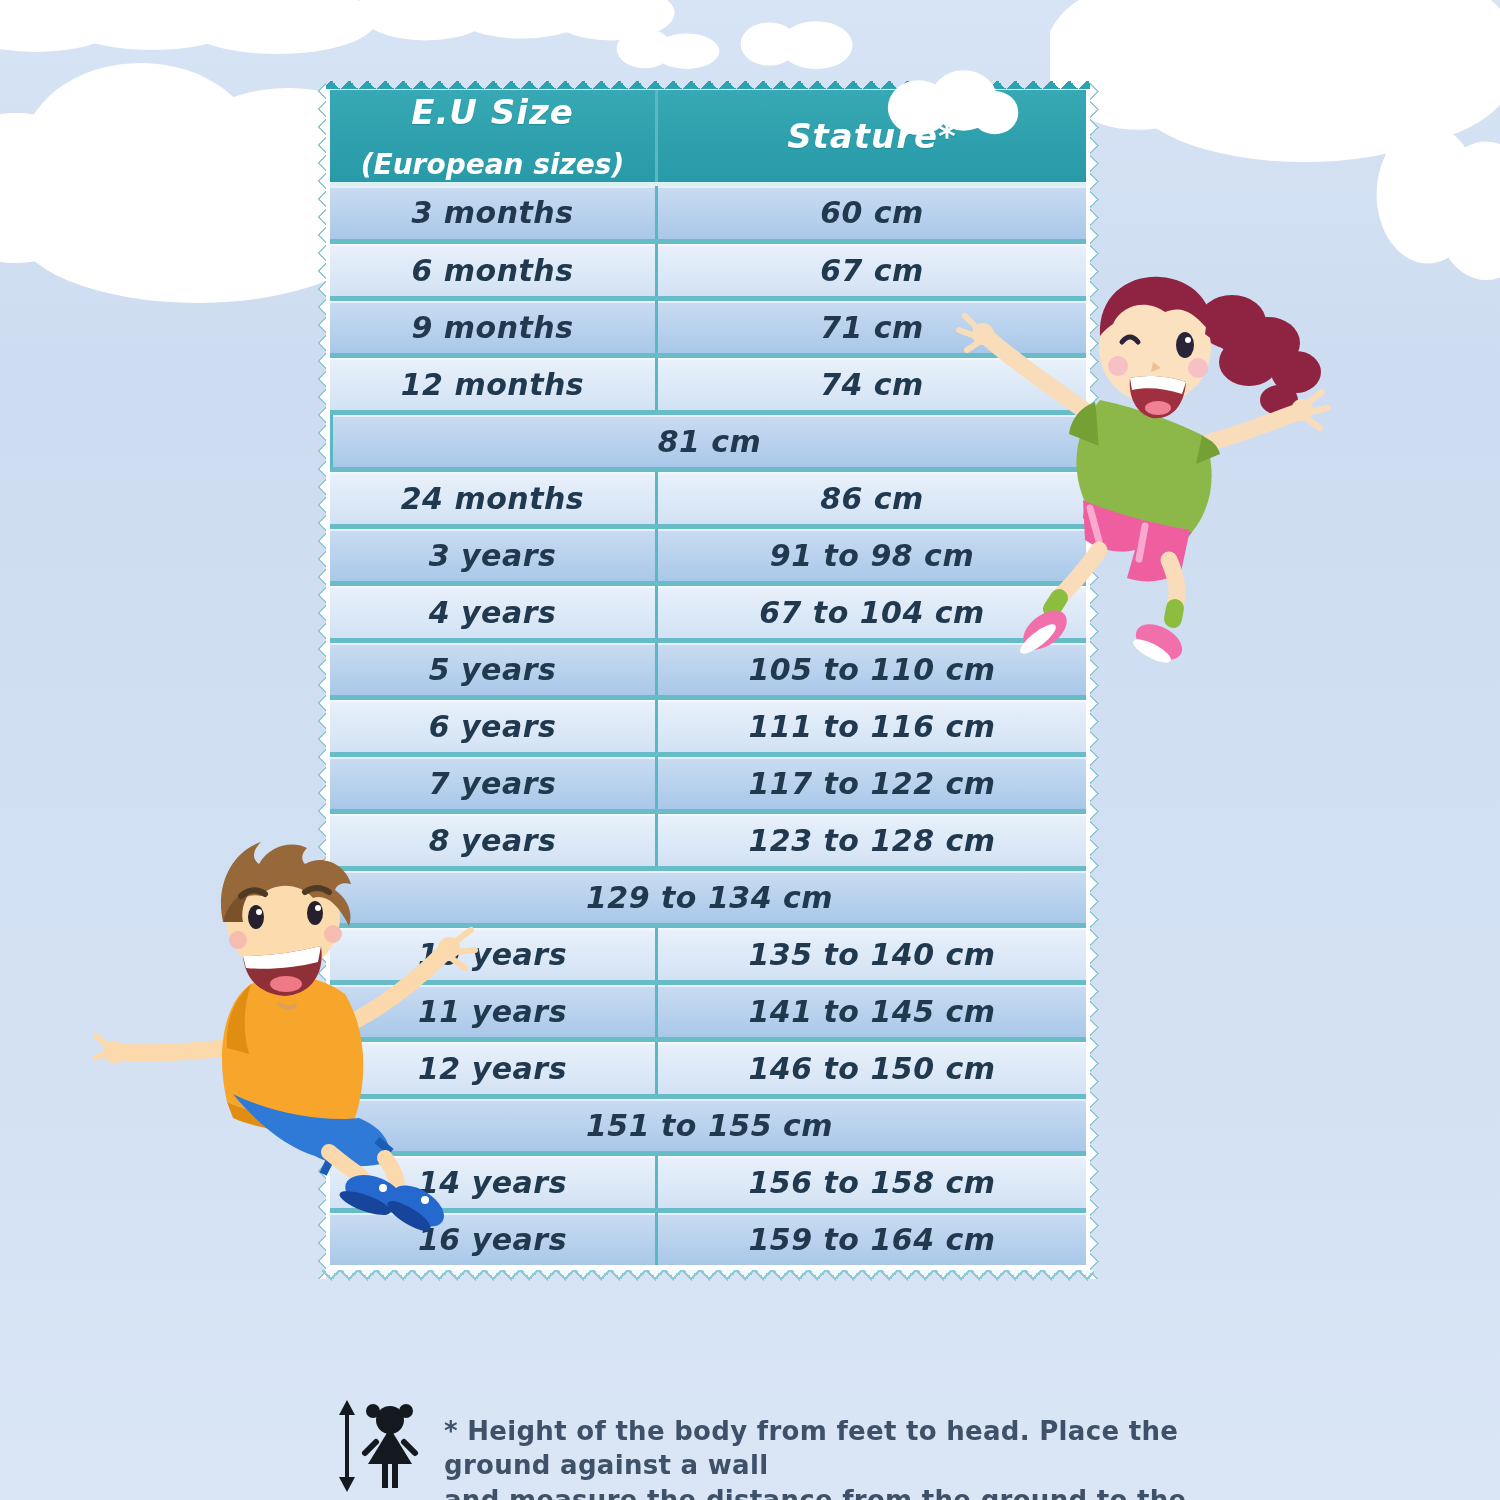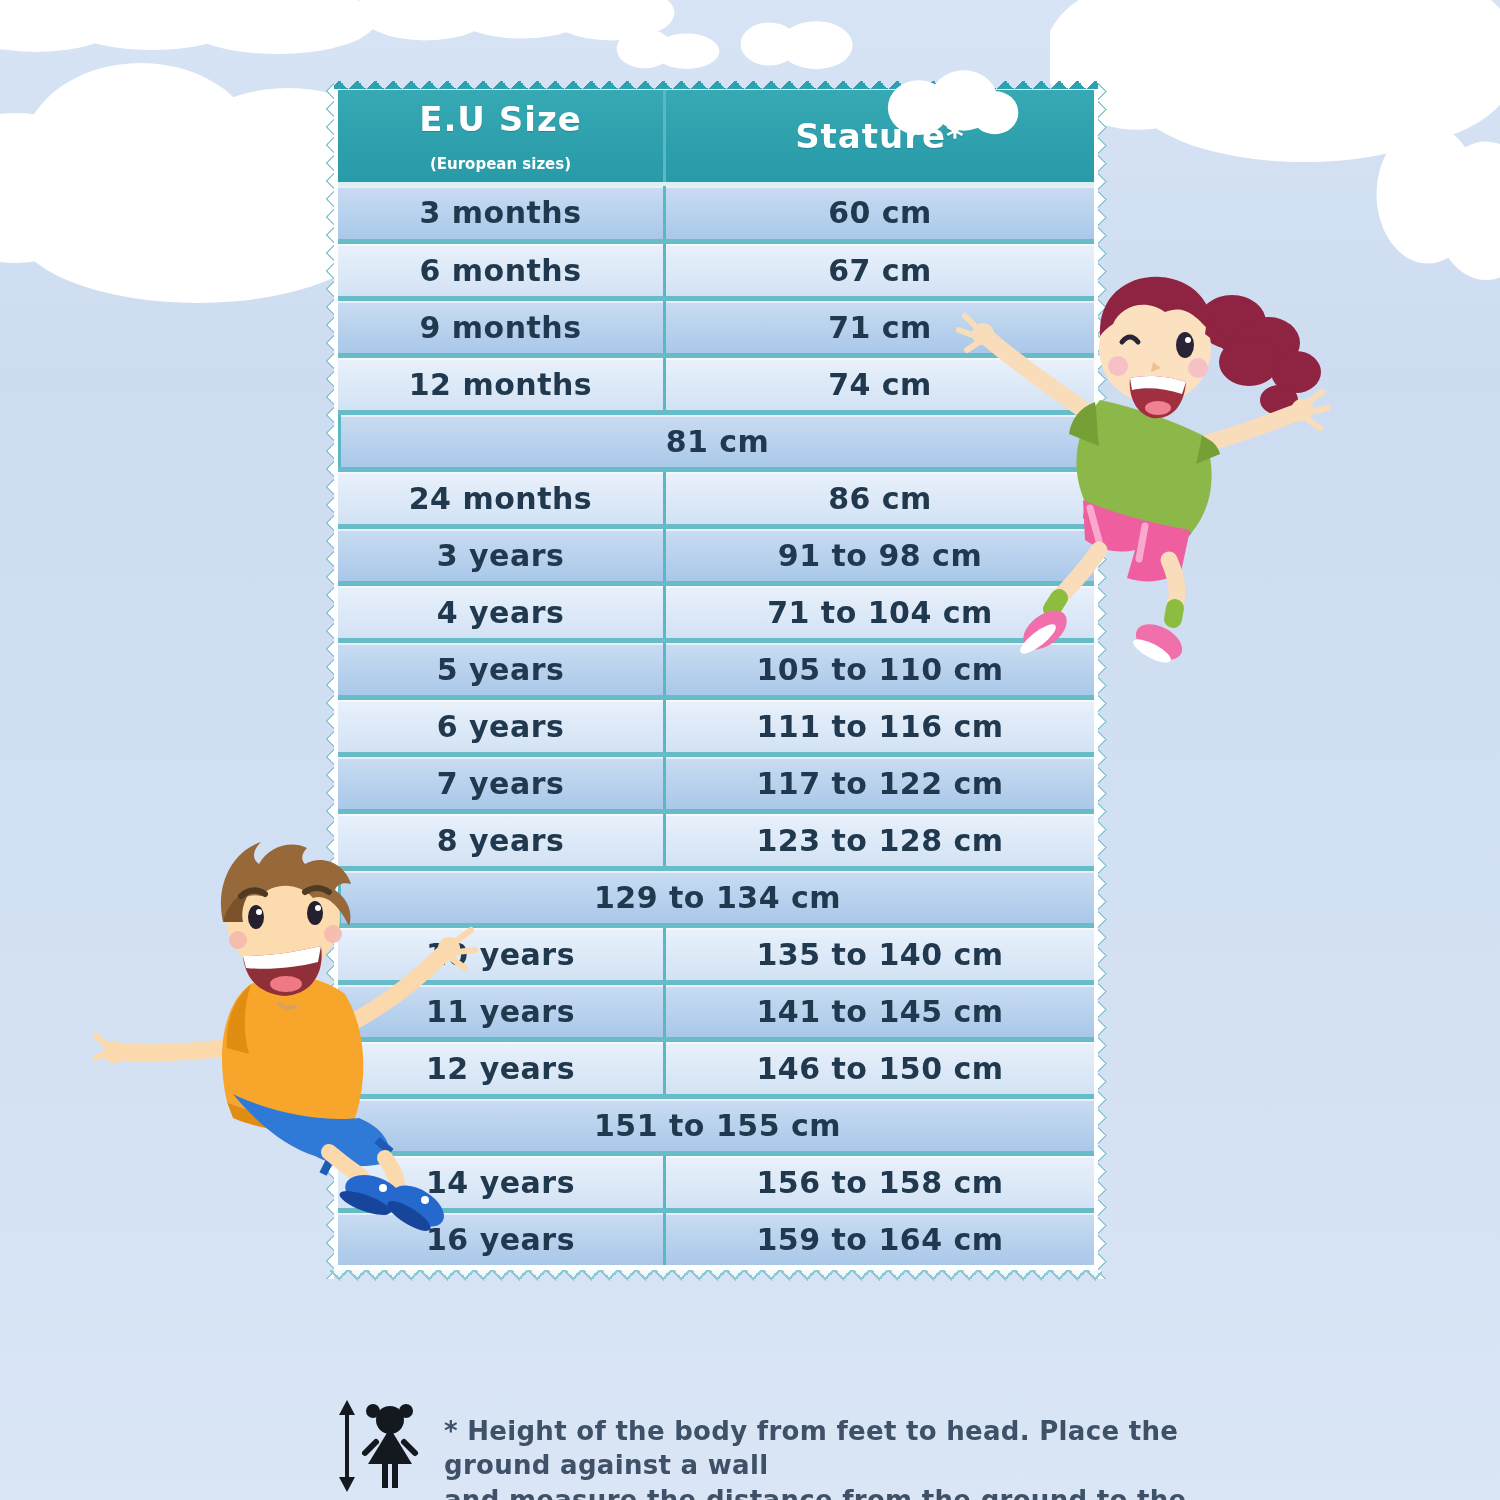--- a/index.html
+++ b/index.html
@@ -6,21 +6,21 @@
   html,body { width:1500px; height:1500px; overflow:hidden; }
   body {
     position:relative;
     font-family:"DejaVu Sans", sans-serif;
     background:linear-gradient(180deg,#d7e4f5 0%,#cddcf0 25%,#d3e1f3 70%,#dae6f6 100%);
   }
   .cloud { position:absolute; z-index:1; }
   .cloud.over-table { z-index:3; }
 
   
-  .table-wrap { position:absolute; left:334px; top:90px; width:764px; z-index:2; }
+  .table-wrap { position:absolute; left:326px; top:90px; width:764px; z-index:2;font-style:italic; }
   .zz { position:absolute; }
   .zz-top { left:-4px; right:-4px; top:-10px; height:10px;
     background:
       conic-gradient(from 135deg at 50% 0,#2ba2af 0 90deg,transparent 0) 0 0/18px 9px repeat-x,
       conic-gradient(from 135deg at 50% 0,#ffffff 0 90deg,transparent 0) 0 3px/18px 9px repeat-x;
   }
   .zz-bottom { left:-4px; right:-4px; bottom:-11px; height:11px;
     background:
       conic-gradient(from -45deg at 50% 100%,#f2f8fb 0 90deg,transparent 0) 0 -2px/18px 9px repeat-x,
       conic-gradient(from -45deg at 50% 100%,#8fc9d4 0 90deg,transparent 0) 0 0/18px 11px repeat-x;
@@ -36,21 +36,21 @@
       conic-gradient(from 225deg at 100% 50%,#8fc9d4 0 90deg,transparent 0) 0 0/9px 18px repeat-y;
   }
   .tbl { border-left:4px solid #fff; border-right:4px solid #fff; border-bottom:5px solid #fff; }
   .thead { display:flex; height:92px;
     background:linear-gradient(180deg,#36a9b4,#289aa8); color:#fff; }
   .cell { display:flex; flex-direction:column; align-items:center; justify-content:center; text-align:center; }
   .c1 { width:325px; }
   .c2 { flex:1; border-left:3px solid #58b9c5; }
   .h1 { font-size:34px; font-weight:bold; letter-spacing:1px;
         text-shadow:0 1px 1px rgba(0,60,70,.25); }
-  .h2 { font-size:15px; font-weight:bold; margin-top:16px; }
+  .h2 { font-size:28px; font-weight:bold; margin-top:16px; }
   .row { display:flex; height:57px; border-top:5px solid #68bcc8;
          box-shadow:inset 0 2px 0 rgba(255,255,255,.55); }
   .tbody .row:first-child { border-top:4px solid #dcf0f2; }
   .tbody .row:nth-child(odd)  { background:linear-gradient(180deg,#cadcf2,#a9c8e9); }
   .tbody .row:nth-child(even) { background:linear-gradient(180deg,#e9f1fb,#d2e2f4); }
   .row .cell { font-size:30px; font-weight:bold; color:#21394f; letter-spacing:.5px; }
 
   
   .footnote { position:absolute; left:334px; top:1400px; width:900px;
               display:flex; align-items:flex-start; gap:10px; z-index:2; }
@@ -159,21 +159,21 @@
       <div class="row">
           <div class="cell c1">24 months</div>
           <div class="cell c2">86 cm</div>
         </div>
       <div class="row">
           <div class="cell c1">3 years</div>
           <div class="cell c2">91 to 98 cm</div>
         </div>
       <div class="row">
           <div class="cell c1">4 years</div>
-          <div class="cell c2">71 to 104 cm</div>
+          <div class="cell c2">67 to 104 cm</div>
         </div>
       <div class="row">
           <div class="cell c1">5 years</div>
           <div class="cell c2">105 to 110 cm</div>
         </div>
       <div class="row">
           <div class="cell c1">6 years</div>
           <div class="cell c2">111 to 116 cm</div>
         </div>
       <div class="row">

